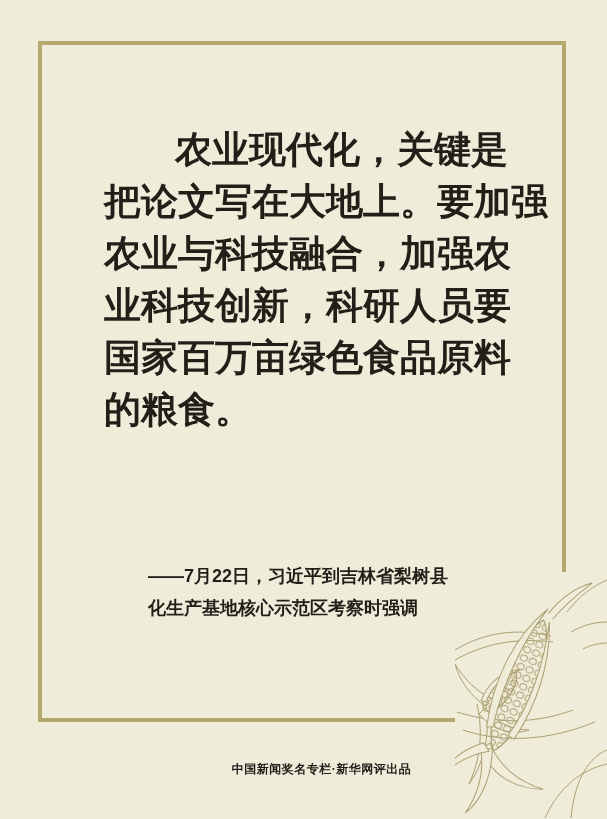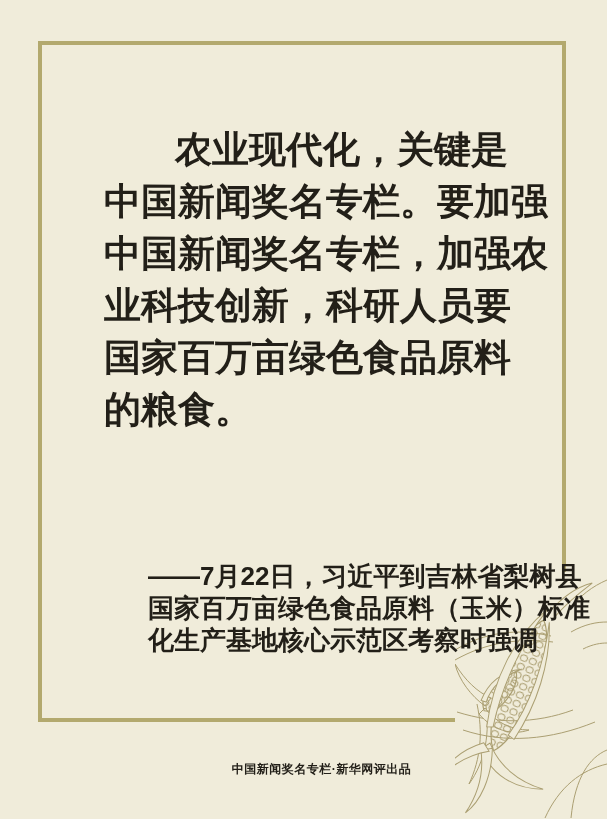--- a/index.html
+++ b/index.html
@@ -38,21 +38,21 @@
     color:var(--ink);
     font-size:37px;line-height:52px;font-weight:600;
     letter-spacing:0px;
   }
   .quote .line{white-space:nowrap;}
   .quote .line.indent{text-indent:71px;}
   .attribution{
     position:absolute;left:148px;top:560px;width:400px;
     z-index:3;
     color:var(--ink);
-    font-size:26px;line-height:32px;font-weight:600;
+    font-size:18px;line-height:32px;font-weight:600;
   }
   .attribution .line{white-space:nowrap;}
   .footer{
     position:absolute;left:36px;top:761px;width:571px;
     z-index:3;
     text-align:center;
     color:var(--ink);
     font-size:12px;font-weight:700;
     letter-spacing:0.5px;
   }
@@ -102,28 +102,27 @@
         <path class="leaf" d="M15,120 C24,80 22,36 6,-2 C16,38 18,82 8,118 Z"></path>
         <path class="leaf" d="M-6,132 C10,150 34,158 60,156 C34,166 6,162 -12,140 Z"></path>
         <path class="leaf" d="M-2,136 C8,164 6,190 -4,206 C2,180 -2,160 -12,142 Z"></path>
         <path class="leaf" d="M-12,134 C-30,148 -38,164 -40,180 C-30,160 -18,148 -4,140 Z"></path>
       </g>
     </svg>
   </div>
 
   <div class="quote">
     <div class="line indent">农业现代化，关键是</div>
-    <div class="line">中国新闻奖名专栏。要加强</div>
-    <div class="line">中国新闻奖名专栏，加强农</div>
+    <div class="line">把论文写在大地上。要加强</div>
+    <div class="line">农业与科技融合，加强农</div>
     <div class="line">业科技创新，科研人员要</div>
     <div class="line">国家百万亩绿色食品原料</div>
     <div class="line">的粮食。</div>
   </div>
 
   <div class="attribution">
     <div class="line">——7月22日，习近平到吉林省梨树县</div>
-    <div class="line">国家百万亩绿色食品原料（玉米）标准</div>
     <div class="line">化生产基地核心示范区考察时强调</div>
   </div>
 
   <div class="footer">中国新闻奖名专栏·新华网评出品</div>
 
 </div>
 
 </body></html>

